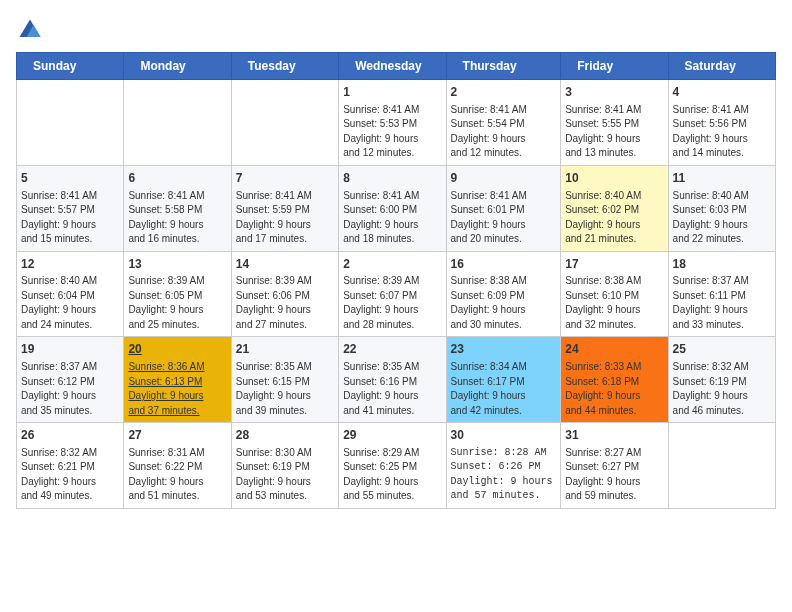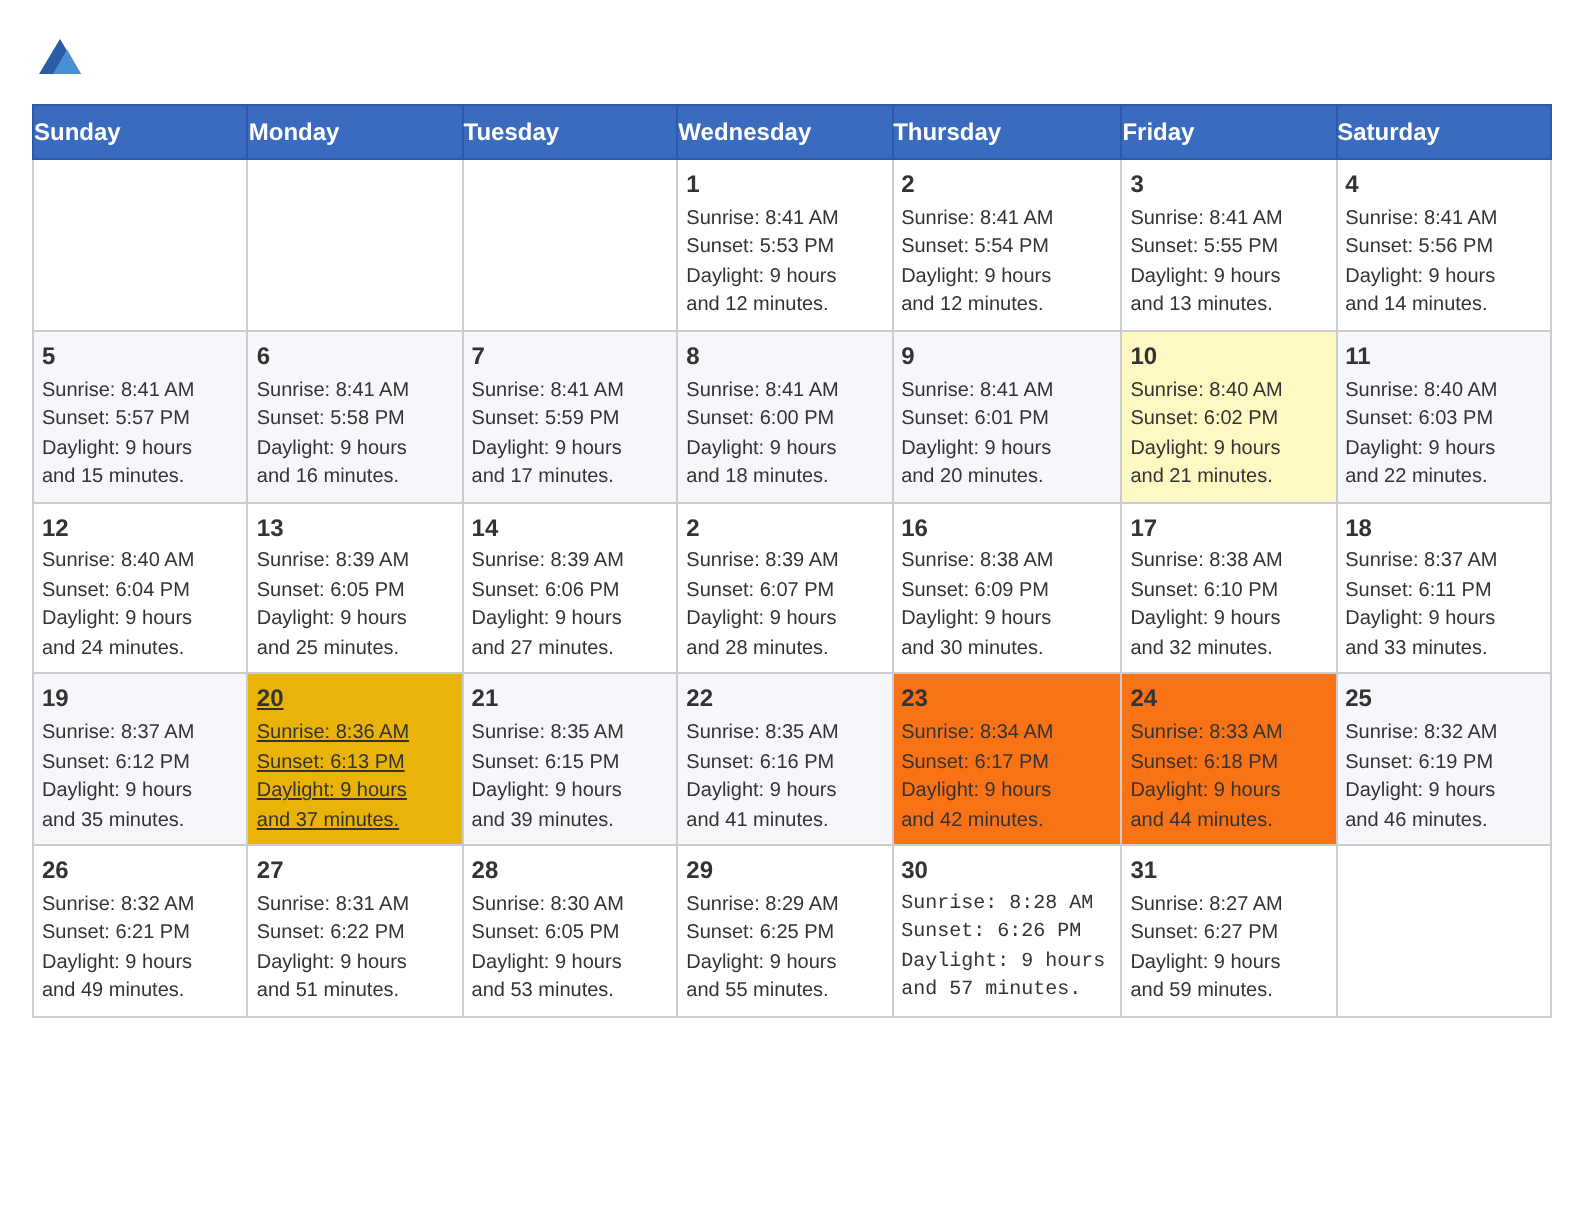--- a/index.html
+++ b/index.html
@@ -48,21 +48,21 @@
     }
     .calendar {
       width: 100%;
       border-collapse: collapse;
       border: 1px solid #ccc;
       font-size: 10.5px;
     }
     .calendar th {
       background-color: #3a6bbf;
       color: #fff;
-      padding: 6px 0;
+      padding: 6px 16px;
       text-align: left;
       font-size: 12px;
       font-weight: bold;
       border: 1px solid #2a5ca8;
     }
     .calendar td {
       vertical-align: top;
       padding: 4px;
       border: 1px solid #ccc;
       min-width: 104px;
@@ -280,21 +280,21 @@
 Daylight: 9 hours
 and 39 minutes.</div>
         </td>
         <td style="background: rgb(245, 247, 250);">
           <span class="day-number">22</span>
           <div class="day-info" style="white-space: pre-line;">Sunrise: 8:35 AM
 Sunset: 6:16 PM
 Daylight: 9 hours
 and 41 minutes.</div>
         </td>
-        <td style="background: #f97316;">
+        <td style="background: #7dd3fc;">
           <span class="day-number">23</span>
           <div class="day-info" style="white-space: pre-line;">Sunrise: 8:34 AM
 Sunset: 6:17 PM
 Daylight: 9 hours
 and 42 minutes.</div>
         </td>
         <td style="background: #f97316;">
           <span class="day-number">24</span>
           <div class="day-info" style="white-space: pre-line;">Sunrise: 8:33 AM
 Sunset: 6:18 PM
@@ -320,21 +320,21 @@
         <td>
           <span class="day-number">27</span>
           <div class="day-info" style="white-space: pre-line;">Sunrise: 8:31 AM
 Sunset: 6:22 PM
 Daylight: 9 hours
 and 51 minutes.</div>
         </td>
         <td>
           <span class="day-number">28</span>
           <div class="day-info" style="white-space: pre-line;">Sunrise: 8:30 AM
-Sunset: 6:05 PM
+Sunset: 6:19 PM
 Daylight: 9 hours
 and 53 minutes.</div>
         </td>
         <td>
           <span class="day-number">29</span>
           <div class="day-info" style="white-space: pre-line;">Sunrise: 8:29 AM
 Sunset: 6:25 PM
 Daylight: 9 hours
 and 55 minutes.</div>
         </td>

